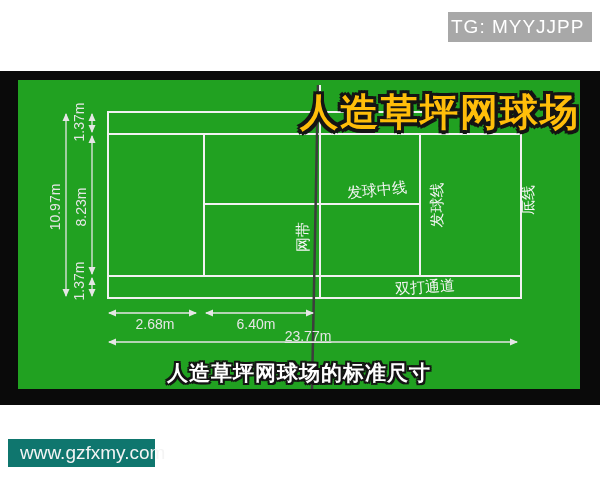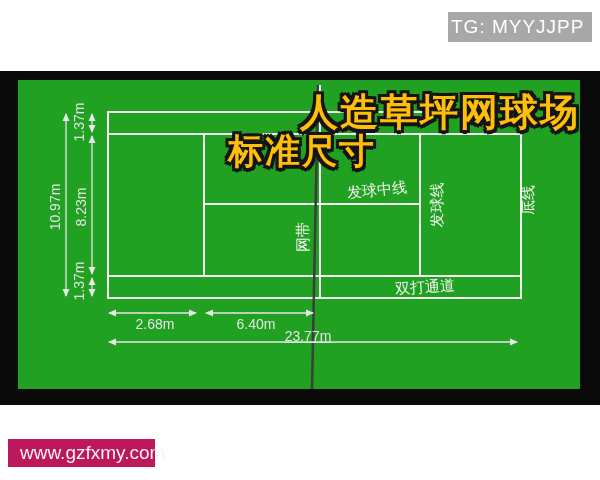--- a/index.html
+++ b/index.html
@@ -9,21 +9,21 @@
     font-family:"Liberation Sans","DejaVu Sans",sans-serif;
   }
   
   .tg-badge{
     position:absolute;left:448px;top:12px;width:144px;height:30px;
     background:#a8a8a8;color:#ffffff;font-size:19px;line-height:30px;
     padding-left:3px;box-sizing:border-box;letter-spacing:1px;white-space:nowrap;
   }
   .watermark{
     position:absolute;left:8px;top:439px;width:147px;height:28px;
-    background:#be185d;color:#f4f4f4;font-size:19px;line-height:28px;
+    background:#0f766e;color:#f4f4f4;font-size:19px;line-height:28px;
     padding-left:12px;box-sizing:border-box;white-space:nowrap;
   }
   
   .frame{position:absolute;left:0;top:71px;width:600px;height:334px;background:#0a0a0a;}
   .green{position:absolute;left:18px;top:9px;width:562px;height:309px;background:#21a121;overflow:hidden;}
   .court-svg{position:absolute;left:0;top:0;}
   
   .lbl{
     position:absolute;text-align:center;white-space:nowrap;
     color:#f5f5f5;font-size:15px;line-height:18px;
@@ -100,19 +100,19 @@
     <div class="lbl rot90" style="left:389px;top:116px;width:60px;">发球线</div>
     <div class="lbl rot90" style="left:488px;top:111px;width:44px;">底线</div>
     <div class="lbl" style="left:367px;top:198px;width:80px;transform:rotate(-4deg);">双打通道</div>
 
     <div class="dim" style="left:107px;top:236px;width:60px;">2.68m</div>
     <div class="dim" style="left:208px;top:236px;width:60px;">6.40m</div>
     <div class="dim" style="left:255px;top:248px;width:70px;text-decoration:underline;">23.77m</div>
 
     <div class="title">
       <div class="t1">人造草坪网球场</div>
-      <div class="t2">标准尺寸</div>
     </div>
 
+    <div class="caption">人造草坪网球场的标准尺寸</div>
   </div>
 </div>
 
 <div class="watermark">www.gzfxmy.com</div>
 
 </body></html>

